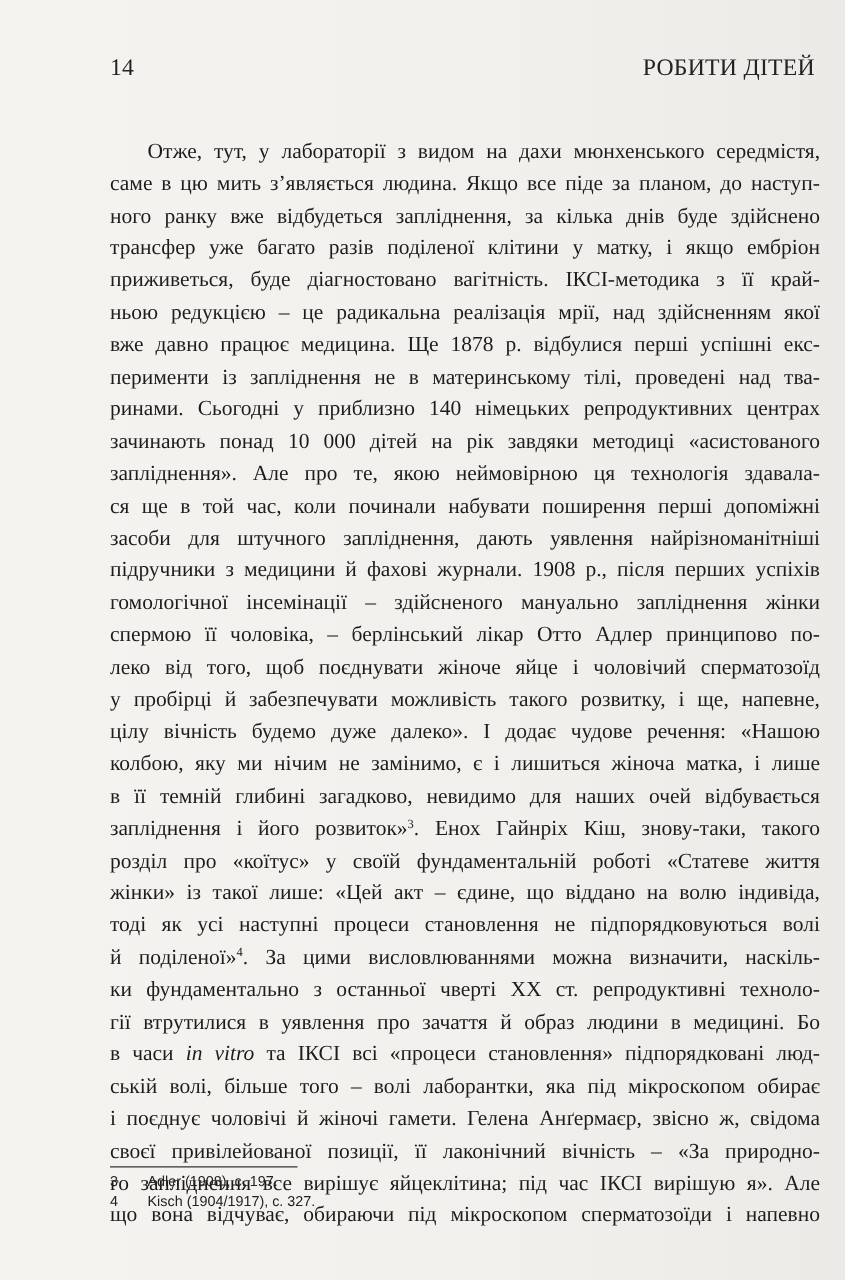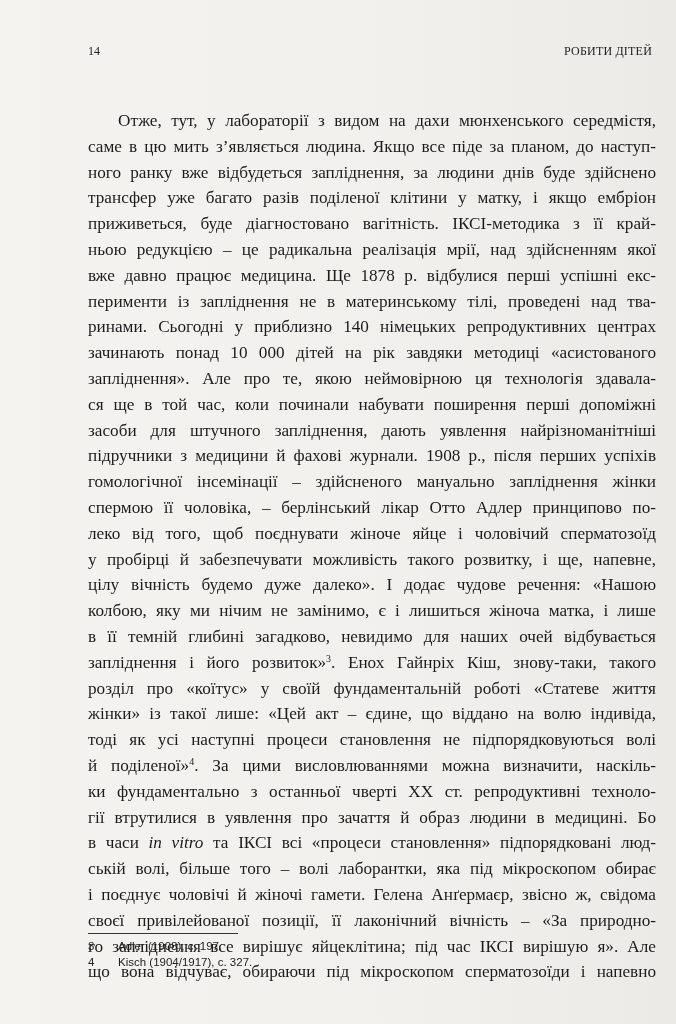--- a/index.html
+++ b/index.html
@@ -16,21 +16,21 @@
       left: 0; top: 0;
       width: 676px; height: 1024px;
       background: linear-gradient(90deg, #f4f3f0 0%, #f1f0ed 60%, #eceae6 100%);
     }
     .running-head {
       position: absolute;
       top: 44px;
       left: 0; right: 0;
       height: 24px;
       font-family: "Liberation Serif", serif;
-      font-size: 12px;
+      font-size: 19px;
       color: #222;
     }
     .page-number {
       position: absolute;
       left: 88px;
       top: 0;
     }
     .running-title {
       position: absolute;
       right: 24px;
@@ -92,21 +92,21 @@
   <div class="ghost" style="left:420px; top:52px;">&nbsp;</div>
 
   <div class="running-head">
     <span class="page-number">14</span>
     <span class="running-title">РОБИТИ ДІТЕЙ</span>
   </div>
 
   <div class="body-text">
     <span class="line first">Отже, тут, у лабораторії з видом на дахи мюнхенського середмістя,</span>
     <span class="line">саме в цю мить з’являється людина. Якщо все піде за планом, до наступ-</span>
-    <span class="line">ного ранку вже відбудеться запліднення, за людини днів буде здійснено</span>
+    <span class="line">ного ранку вже відбудеться запліднення, за кілька днів буде здійснено</span>
     <span class="line">трансфер уже багато разів поділеної клітини у матку, і якщо ембріон</span>
     <span class="line">приживеться, буде діагностовано вагітність. ІКСІ-методика з її край-</span>
     <span class="line">ньою редукцією – це радикальна реалізація мрії, над здійсненням якої</span>
     <span class="line">вже давно працює медицина. Ще 1878 р. відбулися перші успішні екс-</span>
     <span class="line">перименти із запліднення не в материнському тілі, проведені над тва-</span>
     <span class="line">ринами. Сьогодні у приблизно 140 німецьких репродуктивних центрах</span>
     <span class="line">зачинають понад 10 000 дітей на рік завдяки методиці «асистованого</span>
     <span class="line">запліднення». Але про те, якою неймовірною ця технологія здавала-</span>
     <span class="line">ся ще в той час, коли починали набувати поширення перші допоміжні</span>
     <span class="line">засоби для штучного запліднення, дають уявлення найрізноманітніші</span>

